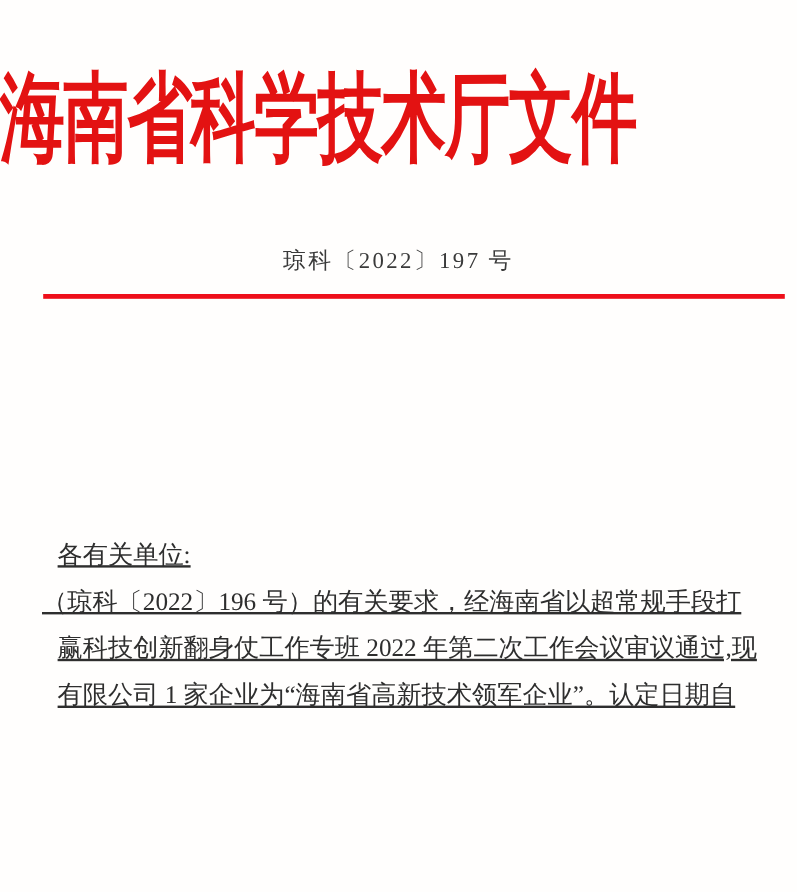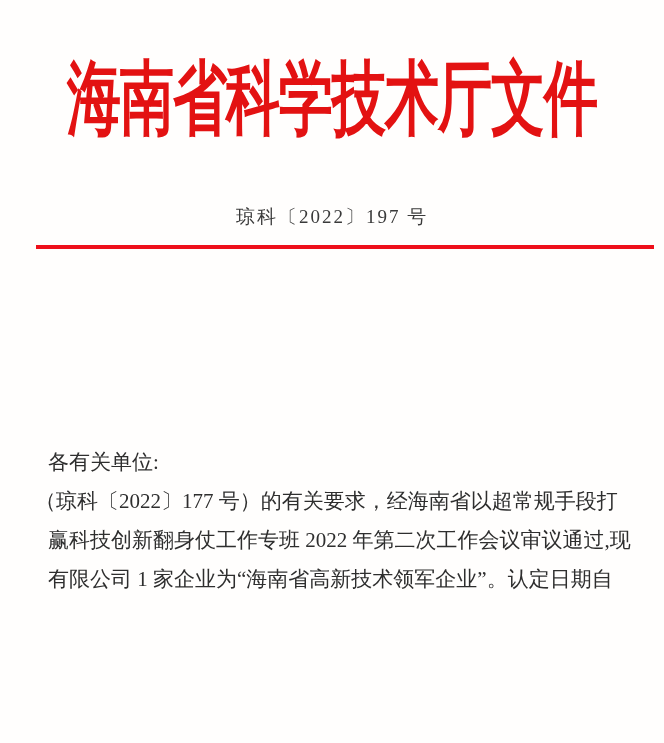--- a/index.html
+++ b/index.html
@@ -14,21 +14,21 @@
     background: var(--page-background, #fffefd);
     font-family: "Liberation Serif", "DejaVu Serif", serif;
     overflow: hidden;
   }
   
   .agency-header {
     position: absolute;
     top: 58px;
     left: 0;
     right: 0;
-    text-align: center;
+    text-align: left;
     white-space: nowrap;
   }
   .agency-header .stretch {
     display: inline-block;
     font-size: 54px;
     line-height: 1;
     font-weight: bold;
     color: var(--header-red, #e31212);
     letter-spacing: -1px;
     transform: scaleY(1.5);
@@ -70,38 +70,39 @@
     top: 443px;
     left: 48px;
     width: 580px;
     font-size: 21px;
     line-height: 39px;
     color: var(--body-text, #2e2e2e);
   }
   .body-line {
     height: 39px;
     white-space: nowrap;
+    text-decoration: underline;
   }
   .body-line.indent { text-indent: 42px; }
   .body-line.hang   { margin-left: -13px; }
 </style>
 </head>
 <body>
 
 <div class="page">
 
   <div class="agency-header">
     <span class="stretch">海南省科学技术厅文件</span>
   </div>
 
   <div class="doc-number">琼科〔2022〕197 号</div>
 
   <div class="red-divider"></div>
 
 
   <div class="body-text">
     <div class="body-line">各有关单位:</div>
-    <div class="body-line hang">（琼科〔2022〕177 号）的有关要求，经海南省以超常规手段打</div>
+    <div class="body-line hang">（琼科〔2022〕196 号）的有关要求，经海南省以超常规手段打</div>
     <div class="body-line">赢科技创新翻身仗工作专班 2022 年第二次工作会议审议通过,现</div>
     <div class="body-line">有限公司 1 家企业为“海南省高新技术领军企业”。认定日期自</div>
   </div>
 
 </div>
 
 </body></html>

